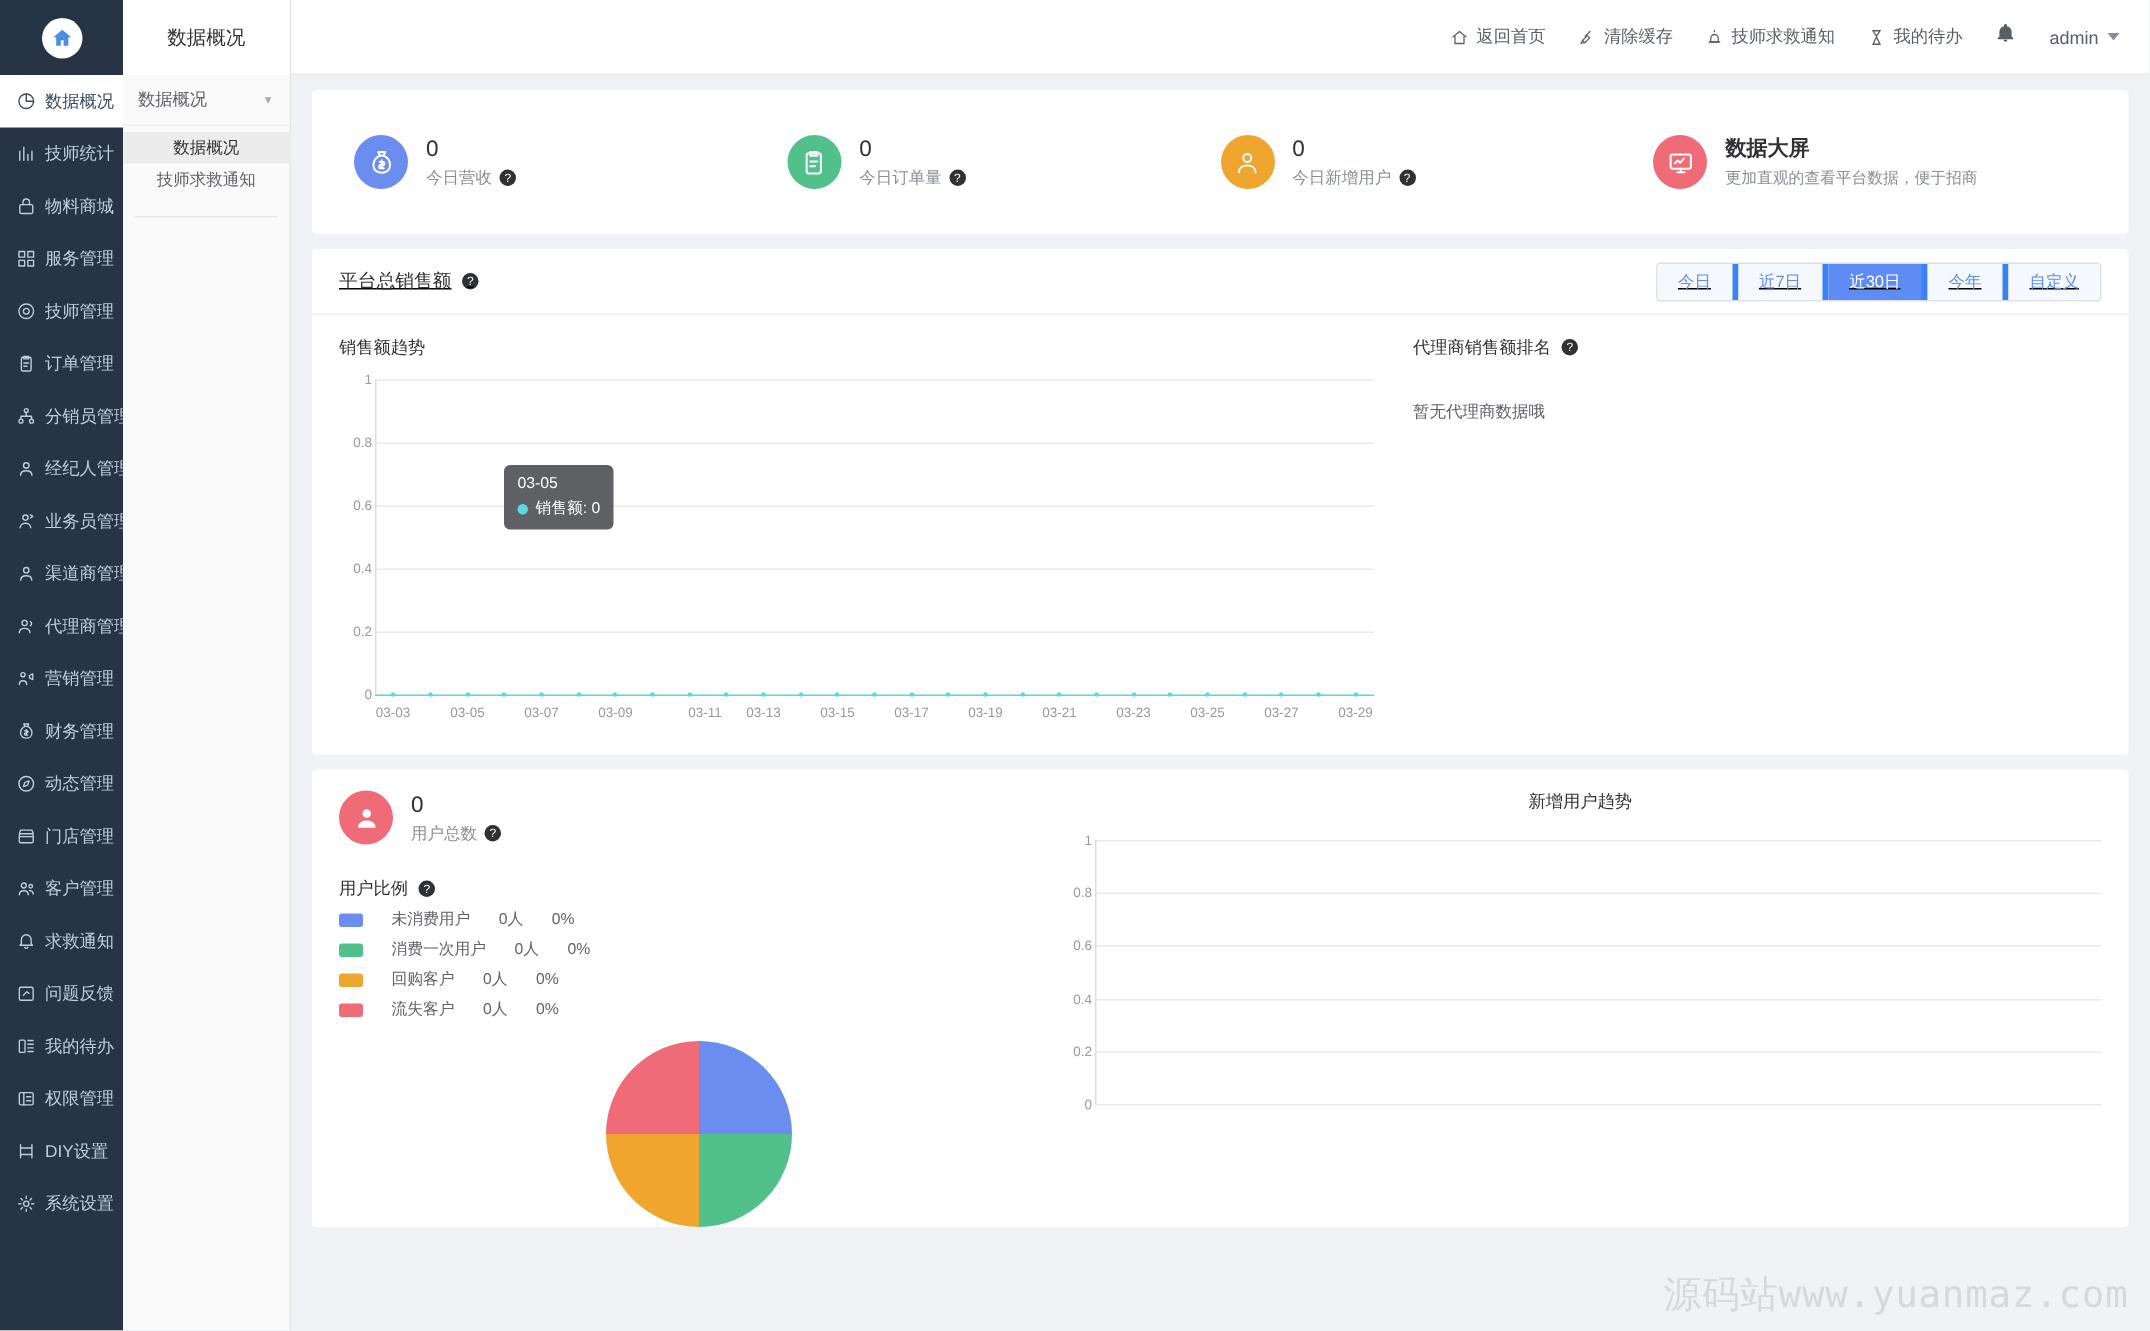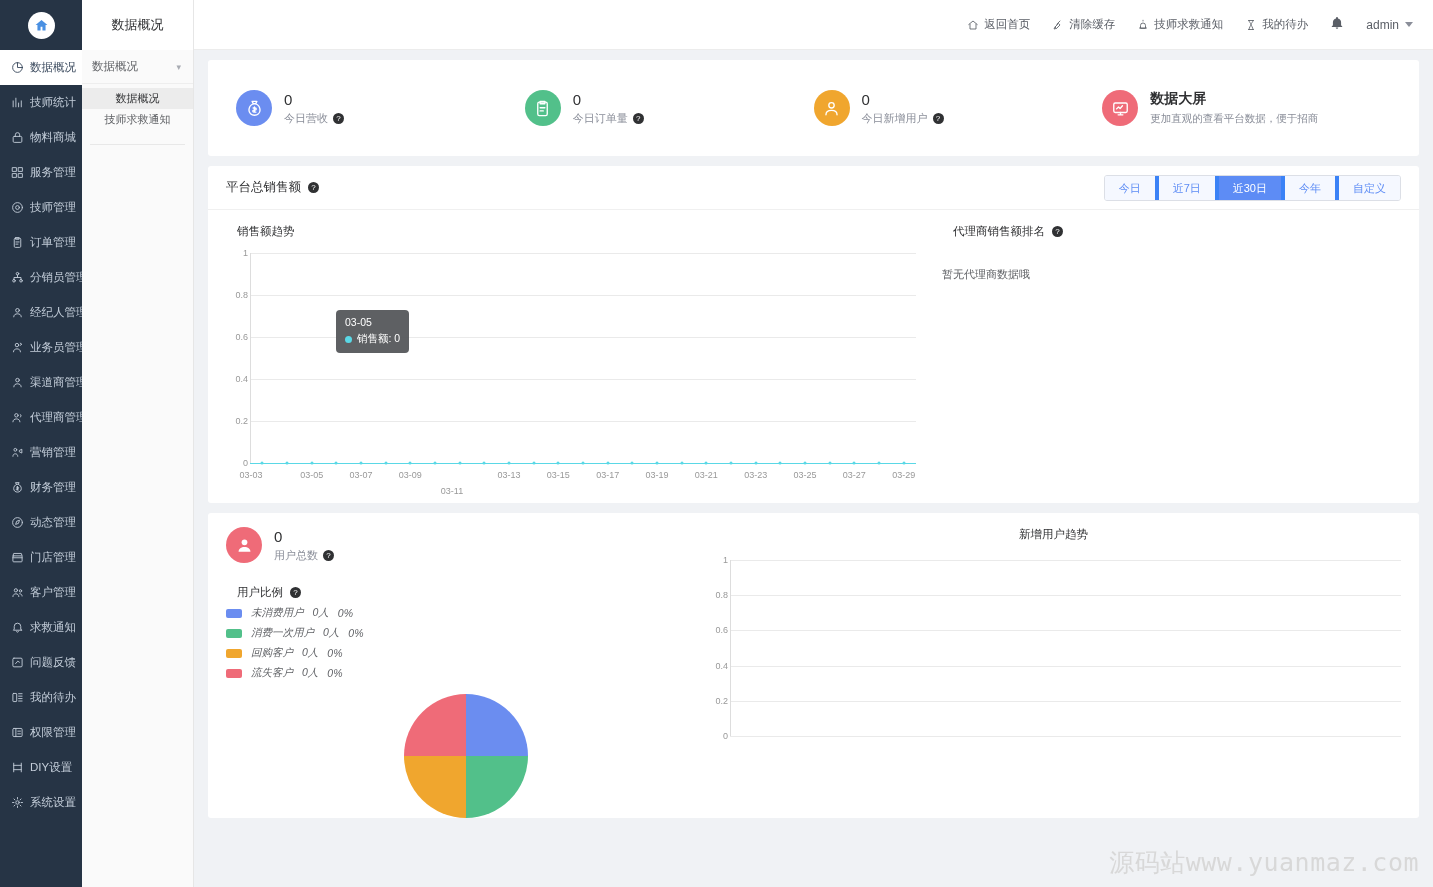--- a/index.html
+++ b/index.html
@@ -81,35 +81,35 @@
   .qmark {
     width: 11px; height: 11px; border-radius: 50%; background: #303133; color: #fff;
     font-size: 8px; display: inline-flex; align-items: center; justify-content: center;
   }
   .ds-title { font-size: 14px; color: #303133; font-weight: bold; }
   .ds-sub { font-size: 10.5px; color: #8a8e99; margin-top: 4px; }
 
   
   .sec-head {
     height: 44px; display: flex; align-items: center; justify-content: space-between;
-    padding: 0 18px; border-bottom: 1px solid #f0f0f0;
+    padding: 0 18px; border-bottom: 1px solid #f0f0f0; text-decoration: underline;
   }
   .sec-title { font-size: 12.5px; color: #303133; display: flex; align-items: center; gap: 7px; }
   .btn-group { display: flex; border: 1px solid #dcdfe6; border-radius: 3px; overflow: hidden; }
   .btn-group div {
     padding: 0 14px; height: 24px; line-height: 24px; font-size: 11px; color: #5d8cf5;
     background: #f5f8ff; border-right: 4px solid #3b82f6; cursor: pointer;
   }
   .btn-group div:last-child { border-right: none; }
   .btn-group div.on { background: #5d8cf5; color: #fff; }
 
   .sec-body { display: flex; padding: 14px 18px 18px 18px; }
   .chart-col { flex: 0 0 690px; }
   .rank-col { flex: 1; padding-left: 26px; }
-  .sub-title { font-size: 11.5px; color: #303133; margin-bottom: 6px; display: flex; align-items: center; gap: 7px; margin-left: 11px; }
+  .sub-title { font-size: 11.5px; color: #303133; margin-bottom: 6px; display: flex; align-items: center; gap: 7px; }
   .empty-text { font-size: 11px; color: #606266; margin-top: 28px; }
 
   
   .plot { position: relative; }
   .axis-y { position: absolute; left: 0; top: 0; width: 24px; height: 100%; }
   .ytick { position: absolute; right: 2px; font-size: 9px; color: #999; transform: translateY(-50%); }
   .grid-line { position: absolute; left: 24px; right: 0; height: 1px; background: #eaeaea; }
   .axis-v { position: absolute; left: 24px; top: 0; bottom: 0; width: 1px; background: #ddd; }
   .xtick { position: absolute; font-size: 9px; color: #999; transform: translateX(-50%); white-space: nowrap; }
   .series-line { position: absolute; left: 24px; right: 0; height: 1px; background: #5ad8e6; }
@@ -126,21 +126,21 @@
   .user-head { height: 44px; display: flex; align-items: center; justify-content: space-between; padding: 0 18px; border-bottom: 1px solid #f0f0f0; }
   .daterange {
     display: flex; align-items: center; width: 248px; height: 28px;
     border: 1px solid #e4e7ed; border-radius: 3px; padding: 0 8px; gap: 6px; cursor: pointer;
   }
   .dr-ph { font-size: 11px; color: #c0c4cc; flex: 1; text-align: center; }
   .dr-sep { font-size: 11px; color: #c0c4cc; }
   .user-body { display: flex; padding: 14px 18px 0 18px; }
   .ucol-l { flex: 0 0 480px; }
   .ucol-r { flex: 1; }
-  .legend-row { display: flex; align-items: center; gap: 9px; font-size: 10.5px; color: #606266; margin-bottom: 6px; font-style: italic; }
+  .legend-row { display: flex; align-items: center; gap: 19px; font-size: 10.5px; color: #606266; margin-bottom: 6px; }
   .swatch { width: 16px; height: 9px; border-radius: 2px; flex: 0 0 16px; }
   .pie { width: 124px; height: 124px; border-radius: 50%; margin: 14px 0 0 178px; }
   .new-trend-title { font-size: 11.5px; color: #303133; text-align: center; margin-bottom: 10px; }
 
   .watermark {
     position: absolute; right: 14px; bottom: 8px; font-family: "DejaVu Sans Mono", monospace;
     font-size: 25px; color: #d8d8d8; letter-spacing: .5px; pointer-events: none; white-space: nowrap;
   }
 </style>
 </head>
@@ -533,33 +533,33 @@
                 <div class="axis-y">
                   <div class="ytick" style="top: 218px;">0</div>
                   <div class="ytick" style="top: 176px;">0.2</div>
                   <div class="ytick" style="top: 134px;">0.4</div>
                   <div class="ytick" style="top: 92px;">0.6</div>
                   <div class="ytick" style="top: 50px;">0.8</div>
                   <div class="ytick" style="top: 8px;">1</div>
                 </div>
                 <div class="series-line" style="top: 218px;"></div>
                 <div class="dot" style="left: 36.3333px; top: 218px;"></div>
-                <div class="xtick" style="left: 25px; top: 225px;">03-03</div>
+                <div class="xtick" style="left: 36px; top: 225px;">03-03</div>
                 <div class="dot" style="left: 61px; top: 218px;"></div>
                 <div class="dot" style="left: 85.6667px; top: 218px;"></div>
                 <div class="xtick" style="left: 85.6667px; top: 225px;">03-05</div>
                 <div class="dot" style="left: 110.333px; top: 218px;"></div>
                 <div class="dot" style="left: 135px; top: 218px;"></div>
                 <div class="xtick" style="left: 135px; top: 225px;">03-07</div>
                 <div class="dot" style="left: 159.667px; top: 218px;"></div>
                 <div class="dot" style="left: 184.333px; top: 218px;"></div>
                 <div class="xtick" style="left: 184.333px; top: 225px;">03-09</div>
                 <div class="dot" style="left: 209px; top: 218px;"></div>
                 <div class="dot" style="left: 233.667px; top: 218px;"></div>
-                <div class="xtick" style="left: 226px; top: 225px; margin-top: 16px;">03-11</div>
+                <div class="xtick" style="left: 244px; top: 225px;">03-11</div>
                 <div class="dot" style="left: 258.333px; top: 218px;"></div>
                 <div class="dot" style="left: 283px; top: 218px;"></div>
                 <div class="xtick" style="left: 283px; top: 225px;">03-13</div>
                 <div class="dot" style="left: 307.667px; top: 218px;"></div>
                 <div class="dot" style="left: 332.333px; top: 218px;"></div>
                 <div class="xtick" style="left: 332.333px; top: 225px;">03-15</div>
                 <div class="dot" style="left: 357px; top: 218px;"></div>
                 <div class="dot" style="left: 381.667px; top: 218px;"></div>
                 <div class="xtick" style="left: 381.667px; top: 225px;">03-17</div>
                 <div class="dot" style="left: 406.333px; top: 218px;"></div>

